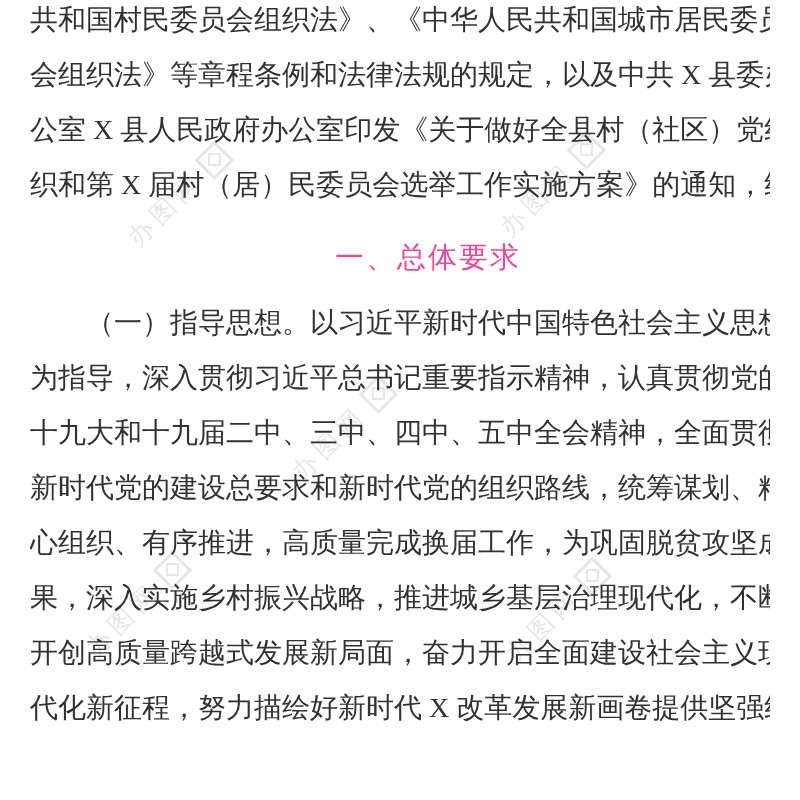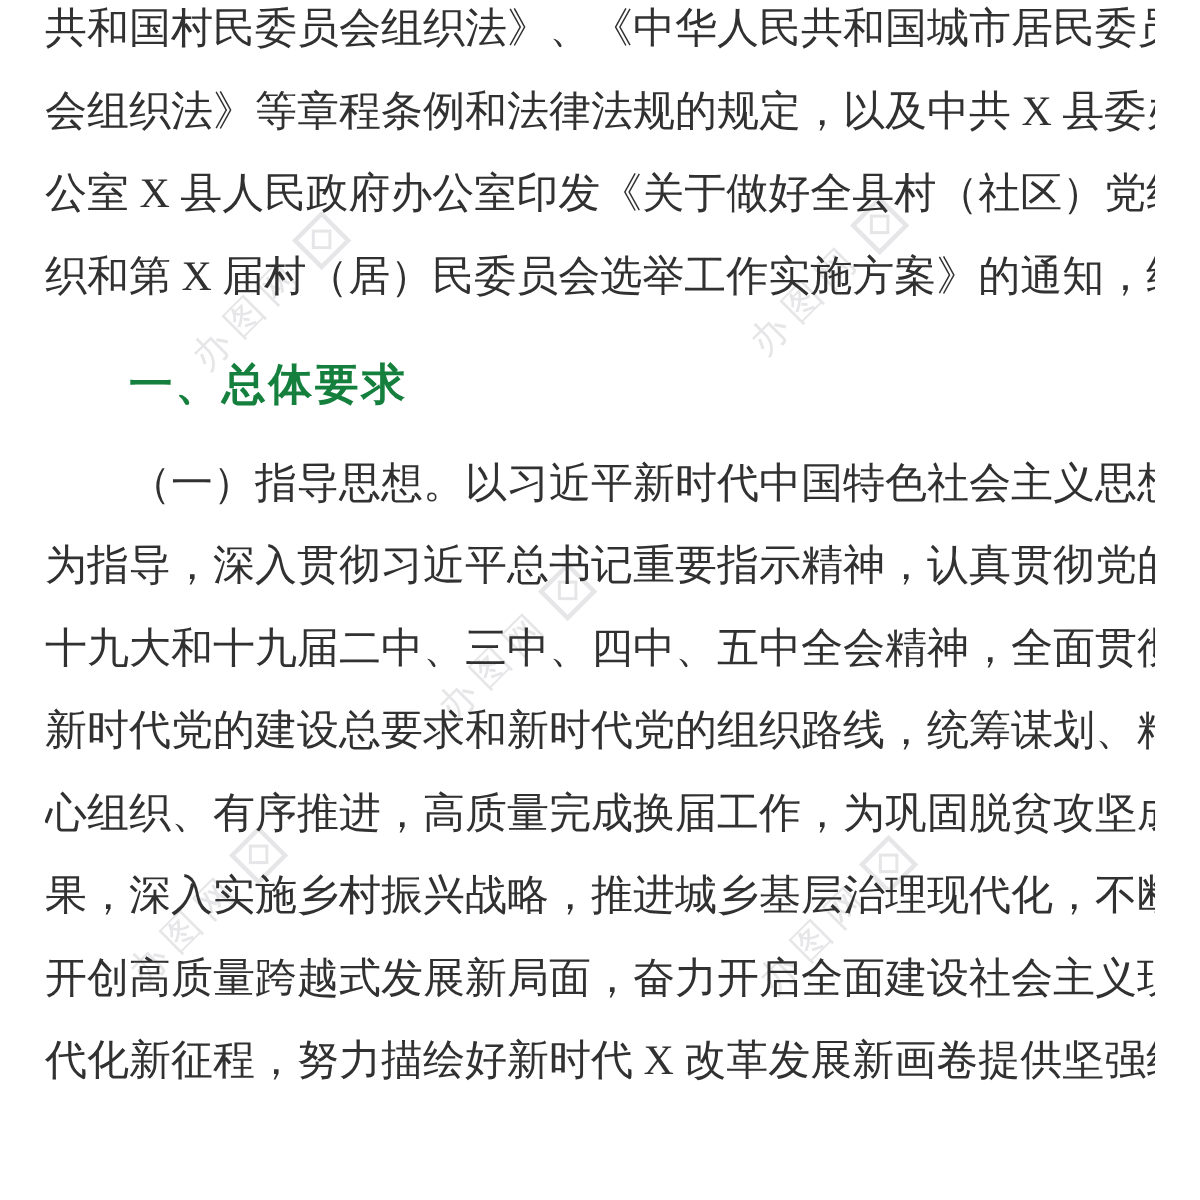--- a/index.html
+++ b/index.html
@@ -78,24 +78,25 @@
   }
   .line.indent-2 {
     text-indent: 56px;
   }
   .heading {
     height: 55px;
     line-height: 55px;
     margin: 18px 0 10px 0;
     padding-left: 56px;
     font-family: "Liberation Sans", "DejaVu Sans", sans-serif;
-    font-weight: 700;
+    font-weight: 400;
     font-size: 29px;
-    color: #15803d;
+    color: #ec4899;
     letter-spacing: 2px;
+    text-align: center;
   }
 </style>
 </head>
 <body>
 
 <div class="page">
 
   <div class="wm-layer" id="wm-layer">
       <div class="wm" style="left: 178px; top: 196px; color: rgb(210, 210, 214);">
         <span class="wm-text">办图网</span>

